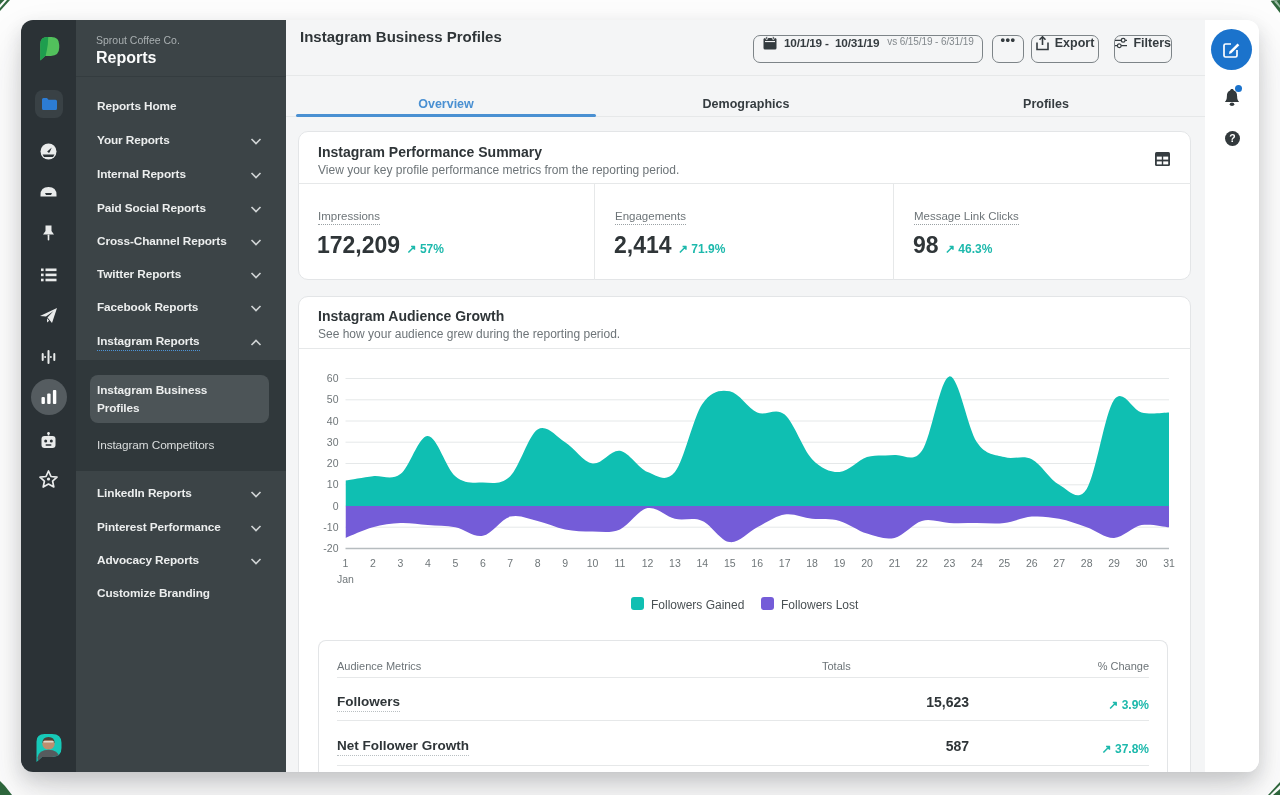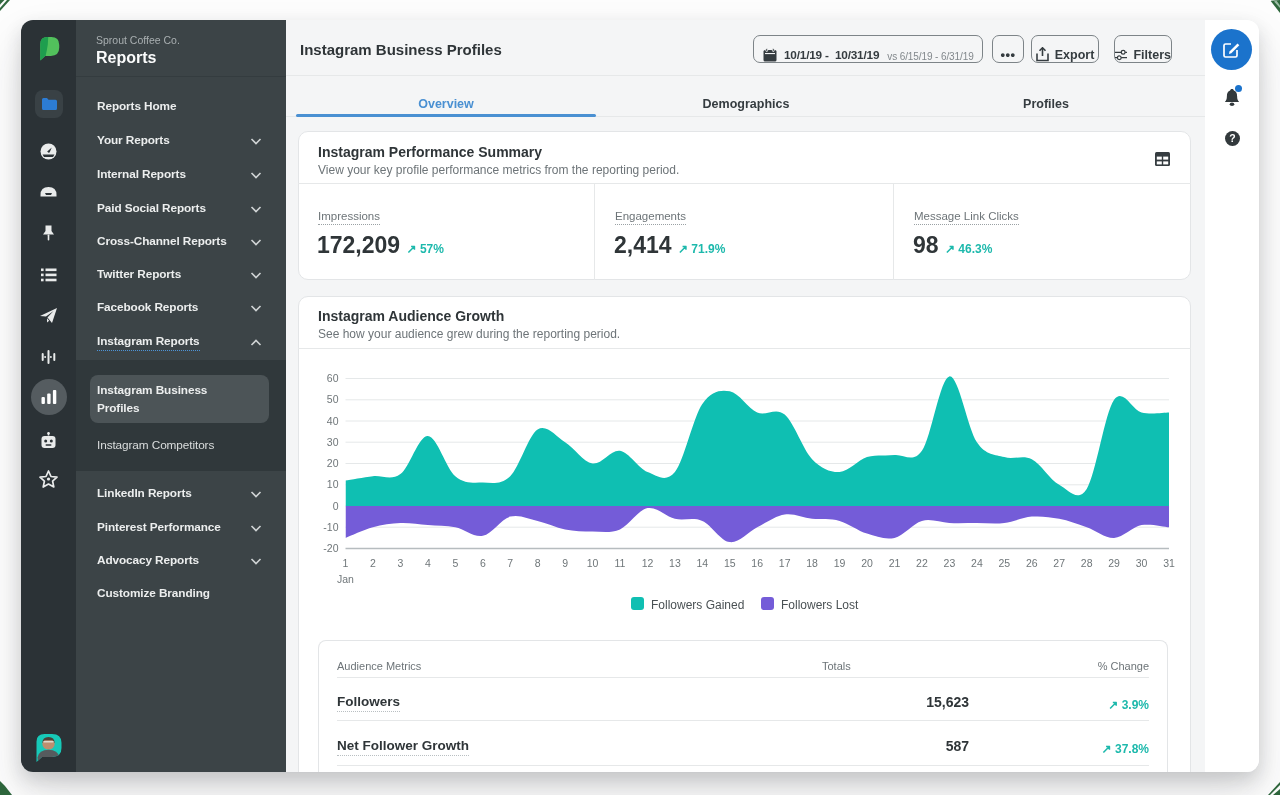--- a/index.html
+++ b/index.html
@@ -13,21 +13,21 @@
   .main { position:absolute; left:265px; top:0; width:919px; height:752px; background:#f4f5f6; }
   .rightbar { position:absolute; left:1184px; top:0; width:54px; height:752px; background:#ffffff; }
   .abs { position:absolute; }
   .ricon { position:absolute; left:0; width:55px; display:flex; justify-content:center; }
   .navitem { position:absolute; left:76px; font-size:11.8px; font-weight:bold; color:#eceeee; letter-spacing:-.1px; }
   .chev { position:absolute; left:229px; width:12px; height:7px; }
   .card { position:absolute; background:#fff; border:1px solid #e3e5e7; border-radius:10px; }
   .dotted { border-bottom:1px dotted #9aa1a4; padding-bottom:2px; }
   .tealpct { color:#1db9ac; font-weight:bold; font-size:12px; }
   .btn { position:absolute; top:14.5px; height:28px; border:1.5px solid #7d8488; border-radius:7px;
-    background:#fff0; display:flex; align-items:flex-end; justify-content:center;
+    background:#fff0; display:flex; align-items:flex-start; justify-content:center;
     font-size:12.5px; font-weight:bold; color:#353c40; }
 </style>
 </head>
 <body>
 
 <svg class="abs" style="left:0;top:0;width:1280px;height:795px" viewBox="0 0 1280 795">
   <path d="M0 0 L10 0 L0 11 Z" fill="#31683e"></path>
   <path d="M4.5 0 L7 0 L0 8 L0 4.5 Z" fill="#fdfdfd"></path>
   <path d="M1280 0 L1280 13 L1270.5 0.8 Z" fill="#2e673c"></path>
   <path d="M1280 5.5 L1280 8 L1274 1.5 L1276.5 0.8 Z" fill="#9dbda6"></path>
@@ -167,21 +167,21 @@
       <path d="M1.5 1 L6 5.5 L10.5 1" stroke="#cfd3d4" stroke-width="1.6" fill="none"></path>
     </svg>
 <svg class="chev" style="top:505px" viewBox="0 0 12 7">
       <path d="M1.5 1 L6 5.5 L10.5 1" stroke="#cfd3d4" stroke-width="1.6" fill="none"></path>
     </svg>
 <svg class="chev" style="top:538px" viewBox="0 0 12 7">
       <path d="M1.5 1 L6 5.5 L10.5 1" stroke="#cfd3d4" stroke-width="1.6" fill="none"></path>
     </svg>
 
 <div class="main"></div>
-<div class="abs" style="left:279px;top:21px;font-size:15px;font-weight:bold;color:#2f3538">Instagram Business Profiles</div>
+<div class="abs" style="left:279px;top:8px;font-size:15px;font-weight:bold;color:#2f3538">Instagram Business Profiles</div>
 <div class="abs" style="left:265px;top:55px;width:919px;height:1px;background:#e6e8e9"></div>
 
 <div class="btn" style="left:732px;width:230px;justify-content:flex-start;padding-left:9px">
   <svg width="14" height="14" viewBox="0 0 14 14" style="margin-right:7px">
     <rect x="0.5" y="2" width="13" height="11.5" rx="1.5" fill="#353c40"></rect>
     <rect x="2.8" y="0.5" width="1.8" height="3" rx="0.9" fill="#353c40" stroke="#f4f5f6" stroke-width="0.9"></rect>
     <rect x="9.4" y="0.5" width="1.8" height="3" rx="0.9" fill="#353c40" stroke="#f4f5f6" stroke-width="0.9"></rect>
     <rect x="2" y="5" width="10" height="1.1" fill="#f4f5f6"></rect>
     <rect x="2.5" y="7.2" width="9" height="4.5" fill="#353c40"></rect>
   </svg>

